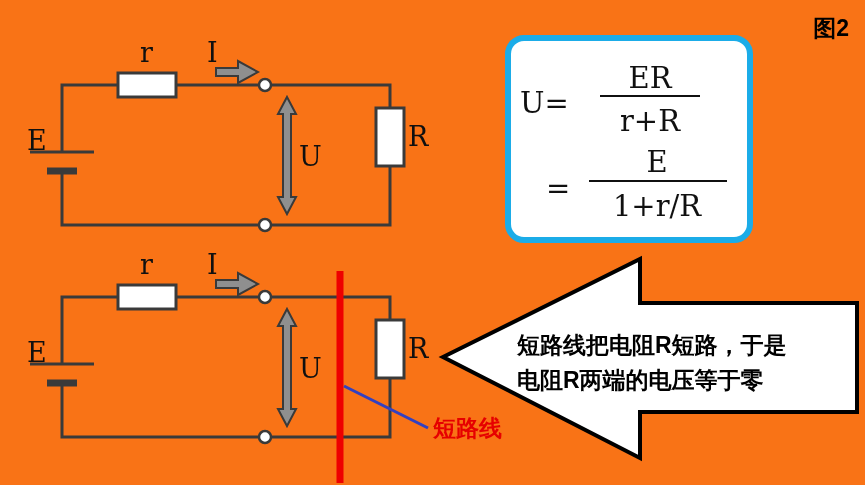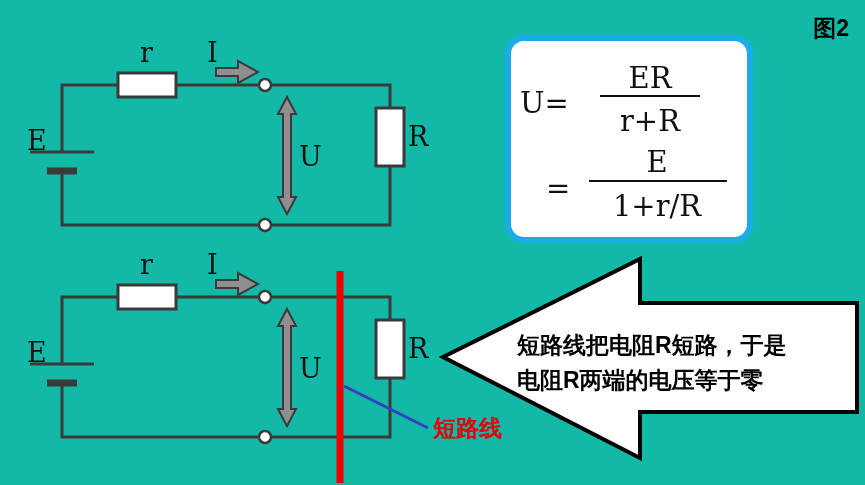--- a/index.html
+++ b/index.html
@@ -1,17 +1,17 @@
 <!DOCTYPE html>
 <html><head>
 <meta charset="utf-8">
 <style>
   * { margin:0; padding:0; box-sizing:border-box; }
   html,body { background:#ffffff; font-family:"Liberation Sans", sans-serif; }
-  .stage { position:relative; width:865px; height:485px; background:#14b8a6; overflow:hidden; }
+  .stage { position:relative; width:865px; height:485px; background:#f97316; overflow:hidden; }
   svg { display:block; }
 
   .wire       { stroke:#3a3a3a; stroke-width:3; fill:none; }
   .wire-thick { stroke:#3a3a3a; stroke-width:7; fill:none; }
   .comp       { fill:#ffffff; stroke:#3a3a3a; stroke-width:3; }
   .node       { fill:#ffffff; stroke:#3a3a3a; stroke-width:2.5; }
   .blockarrow { fill:#8f8f8f; stroke:#3a3a3a; stroke-width:2; stroke-linejoin:miter; }
 
   .clabel   { font-family:"DejaVu Serif", serif; font-size:27px; fill:#101010; }
   .fbox     { fill:#ffffff; stroke:#1bace8; stroke-width:6; }

